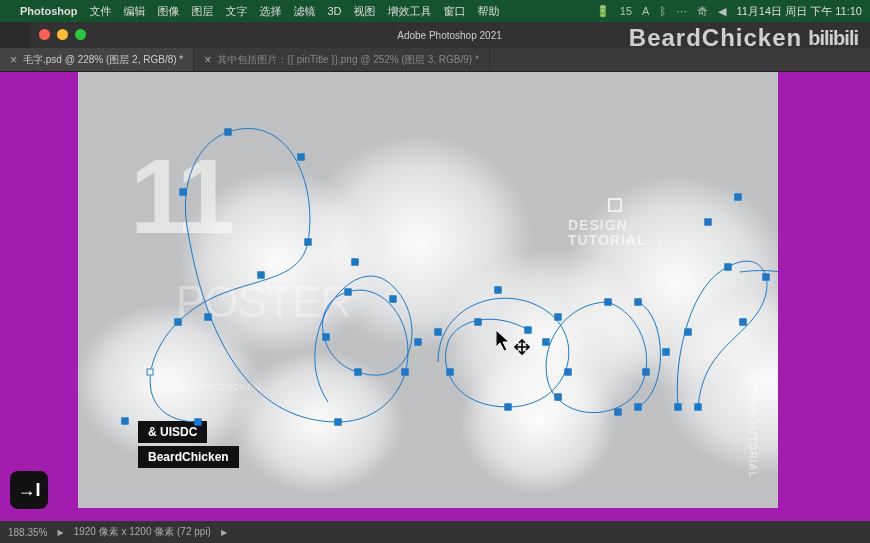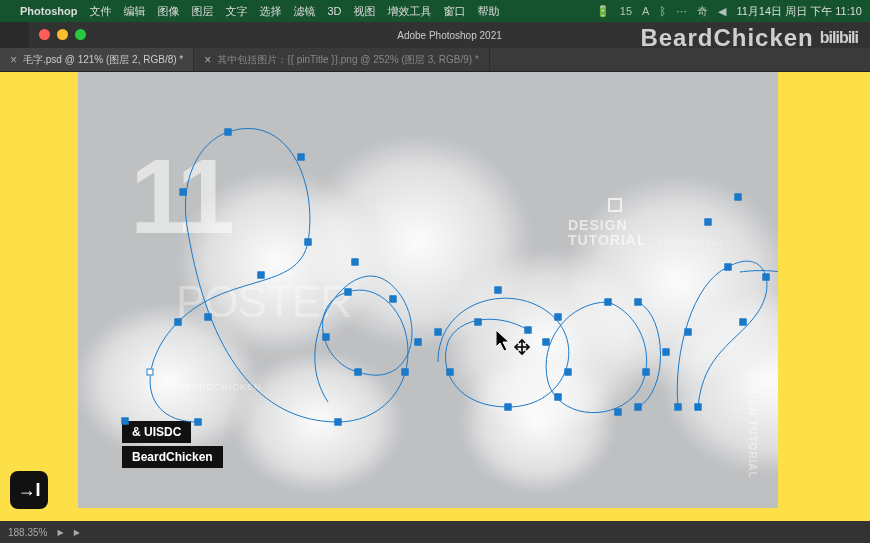--- a/index.html
+++ b/index.html
@@ -21,53 +21,53 @@
   .tl.r { background:#ff5f57; } .tl.y { background:#febc2e; } .tl.g { background:#28c840; }
 
   
   .doctabs { height:24px; background:#3a3a3a; display:flex; align-items:stretch; font-size:10px; border-bottom:1px solid #222; }
   .doctab { display:flex; align-items:center; padding:0 10px; gap:6px; border-right:1px solid #2c2c2c; color:#ccc; }
   .doctab.active { background:#434343; }
   .doctab.inactive { color:#888; }
   .xbtn { color:#aaa; font-size:12px; line-height:1; }
 
   
-  .workspace { position:absolute; top:72px; left:0; right:0; bottom:22px; background:#fde047; }
+  .workspace { position:absolute; top:72px; left:0; right:0; bottom:22px; background:#a21caf; }
   .canvas-wrap { position:absolute; left:78px; top:0; width:700px; height:436px; background:#bfc0c2; overflow:hidden; }
 
   
   .cloud { position:absolute; border-radius:50%; background:radial-gradient(closest-side,rgba(255,255,255,.95),rgba(255,255,255,.5) 50%,rgba(255,255,255,0) 72%); filter:blur(3px); }
 
   
   .paths { position:absolute; inset:0; }
   .paths path { fill:none; stroke:#1a79c9; stroke-width:1; }
   .anchor { position:absolute; width:7px; height:7px; background:#fff; border:1px solid #1a79c9; transform:translate(-3.5px,-3.5px); }
   .anchor.sel { background:#1a79c9; }
 
   
   .big11 { position:absolute; left:52px; top:65px; font-size:105px; font-weight:800; color:rgba(255,255,255,.55); font-family:Impact,Arial Black,sans-serif; letter-spacing:-6px; }
   .poster { position:absolute; left:98px; top:210px; font-size:44px; font-weight:400; color:rgba(255,255,255,.35); font-family:Impact,Arial Black,sans-serif; line-height:.9; letter-spacing:-1px; }
   .dtips { position:absolute; left:100px; top:288px; font-size:20px; font-weight:700; color:rgba(255,255,255,.65); font-family:Arial Black,sans-serif; letter-spacing:1px; }
   .dtips .accent { color:#e16a2b; }
   .bcsmall { position:absolute; left:100px; top:310px; font-size:9px; color:rgba(255,255,255,.5); letter-spacing:1px; }
-  .badge { position:absolute; background:#111; color:#fff; font-size:12px; font-weight:700; padding:4px 10px; }
+  .badge { position:absolute; background:#111; color:#fff; font-size:12px; font-weight:700; padding:4px 10px;margin-left:16px; }
 
   .dt-right { position:absolute; left:490px; top:126px; font-size:14px; font-weight:800; color:rgba(255,255,255,.6); line-height:1.05; font-family:Arial Black,sans-serif; letter-spacing:1px; }
   .dt-right .sq { width:14px; height:14px; border:2px solid rgba(255,255,255,.7); margin:0 0 6px 40px; }
   .dt-vert { position:absolute; right:20px; bottom:30px; writing-mode:vertical-rl; font-size:10px; color:rgba(255,255,255,.45); letter-spacing:1px; font-weight:700; }
 
   .cursor { position:absolute; left:418px; top:258px; pointer-events:none; }
   .cursor svg { display:block; }
 
   
   .statusbar { position:absolute; left:0; right:0; bottom:0; height:22px; background:#333; display:flex; align-items:center; font-size:10px; color:#aaa; padding-left:8px; gap:10px; }
 
   
   .wm { position:absolute; right:12px; top:24px; font-size:24px; font-weight:800; color:#cfcfcf; letter-spacing:1px; display:flex; align-items:center; gap:6px; }
-  .wm .bili { font-family:Arial Black,sans-serif; letter-spacing:-1px; font-size:16px; }
+  .wm .bili { font-family:Arial Black,sans-serif; letter-spacing:-1px; font-size:20px; }
 
   .fab { position:absolute; left:10px; bottom:34px; width:38px; height:38px; background:#111; border-radius:8px; display:flex; align-items:center; justify-content:center; color:#fff; font-size:18px; font-weight:700; }
 </style>
 </head>
 <body>
 
 <div class="menubar">
   <div class="left">
     <span class="apple"></span>
     <span style="font-weight:600">Photoshop</span>
@@ -106,21 +106,21 @@
 </div>
 
 <div class="wm">
   <span>BeardChicken</span>
   <span class="bili">bilibili</span>
 </div>
 
 <div class="doctabs">
   <div class="doctab active">
     <span class="xbtn">×</span>
-    <span>毛字.psd @ 121% (图层 2, RGB/8) *</span>
+    <span>毛字.psd @ 228% (图层 2, RGB/8) *</span>
   </div>
   <div class="doctab inactive">
     <span class="xbtn">×</span>
     <span>其中包括图片：{{ pinTitle }}.png @ 252% (图层 3, RGB/9) *</span>
   </div>
 </div>
 
 <div class="workspace">
   <div class="canvas-wrap">
 
@@ -220,14 +220,15 @@
     </div>
 
   </div>
 </div>
 
 <div class="fab">→I</div>
 
 <div class="statusbar">
   <span>188.35%</span>
   <span style="font-size:8px">▶</span>
+  <span>1920 像素 x 1200 像素 (72 ppi)</span>
   <span style="font-size:8px">▶</span>
 </div>
 
 </body></html>

